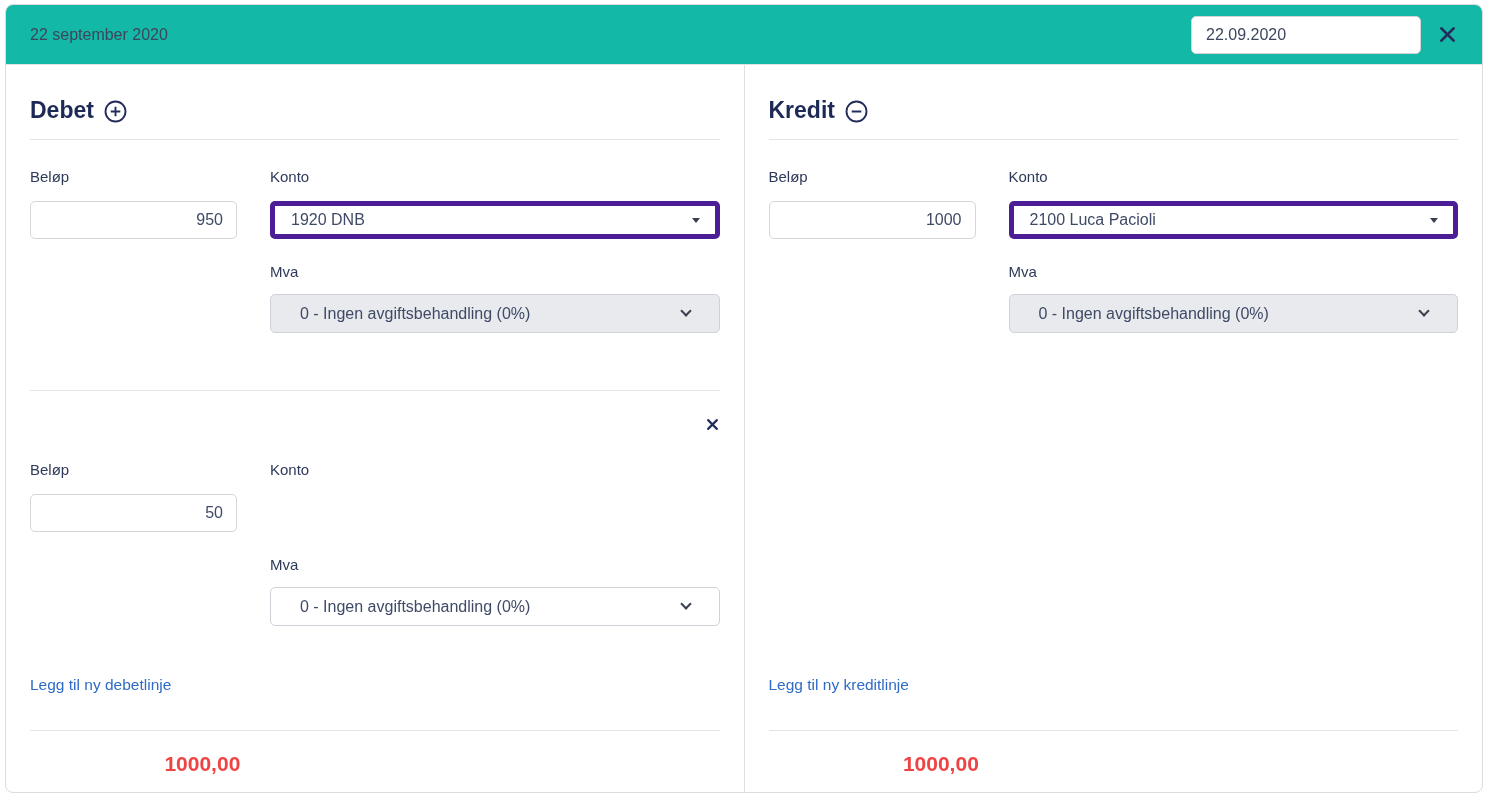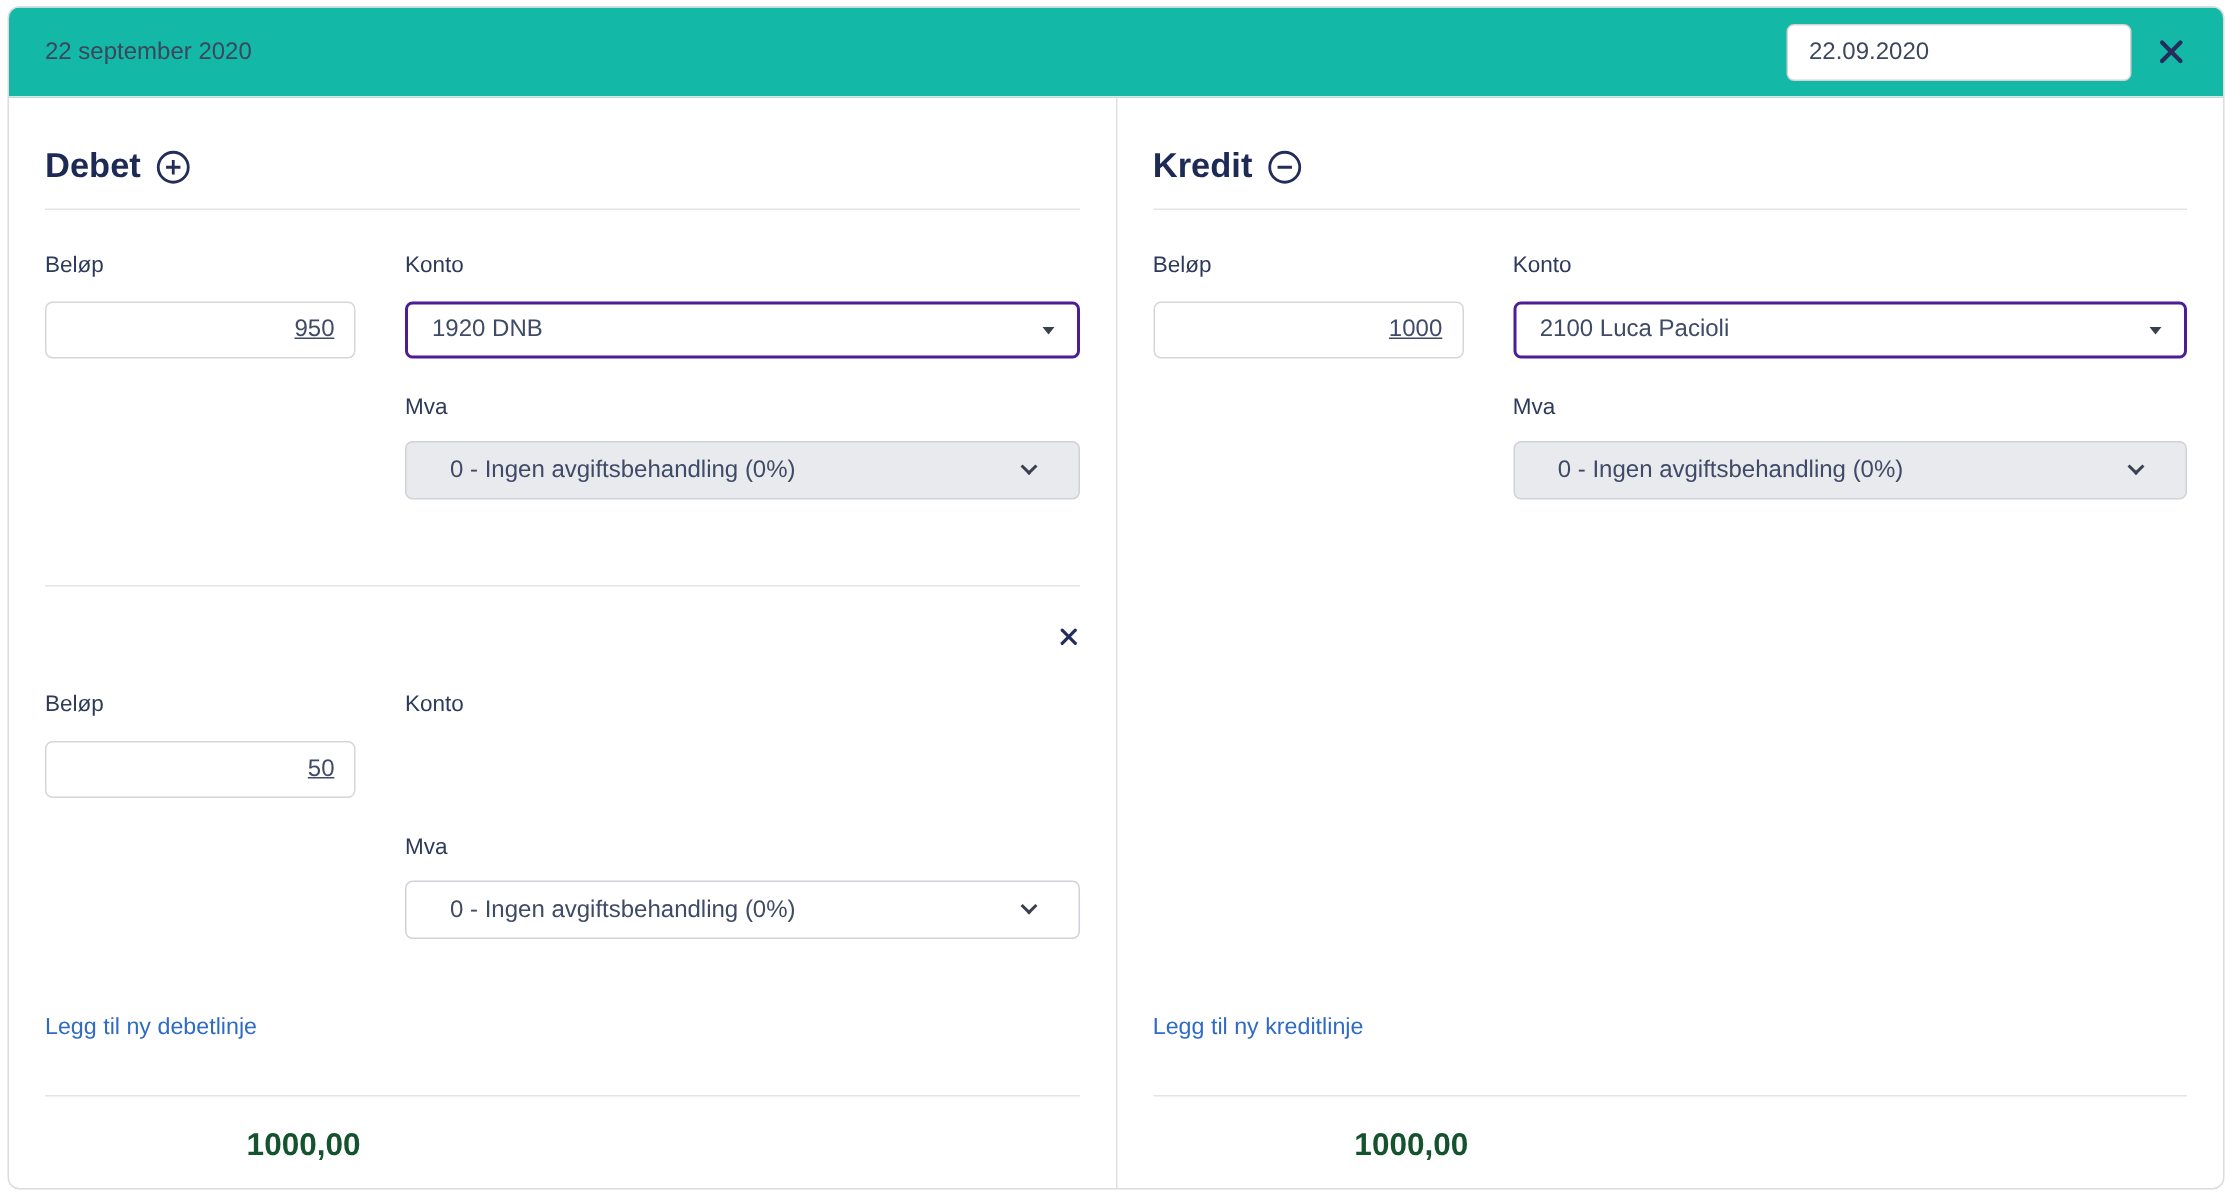--- a/index.html
+++ b/index.html
@@ -41,24 +41,24 @@
   .hsep { height:1px; background:#e4e4e8; flex:none; }
 
   .field-row { display:flex; gap:33px; margin-top:28px; }
   .fg label, .vat-block label { font-size:15px; color:#2e3a59; display:block; }
   .fg.amount { width:207px; flex:none; }
   .fg.account { flex:1; min-width:0; }
   .amount-input {
     margin-top:16px; width:100%; height:38px;
     border:1px solid #d6d6da; border-radius:5px;
     text-align:right; padding:0 13px; font-size:16px; color:#3f4a66; outline:none;
-    font-family:"Liberation Sans", sans-serif; background:#fff;text-decoration:underline;
+    font-family:"Liberation Sans", sans-serif; background:#fff;
   }
   .dropdown {
-    margin-top:16px; height:38px; border:2px solid #4c1d95; border-radius:5px;
+    margin-top:16px; height:38px; border:5px solid #4c1d95; border-radius:5px;
     display:flex; align-items:center; padding:0 15px 0 16px;
     font-size:16px; color:#3f4a66; cursor:pointer; background:#fff;
   }
   .dropdown .dd-value { overflow:hidden; text-overflow:ellipsis; white-space:nowrap; }
   .tri {
     margin-left:auto; flex:none; width:0; height:0;
     border-left:4.5px solid transparent; border-right:4.5px solid transparent;
     border-top:5.5px solid #3a3f4d;
   }
   .vat-block { margin-left:240px; margin-top:24px; }
@@ -72,21 +72,21 @@
     margin-left:auto; flex:none; width:8px; height:8px; margin-top:-5px;
     border-right:2px solid #394050; border-bottom:2px solid #394050;
     transform:rotate(45deg);
   }
   .line-sep { margin-top:57px; }
   .remove-row { display:flex; justify-content:flex-end; margin-top:24px; height:18px; }
   .remove-btn { background:none; border:none; padding:0; cursor:pointer; display:flex; align-items:center; }
 
   .add-link { margin-top:auto; align-self:flex-start; color:#2f6bc6; font-size:15.5px; text-decoration:none; cursor:pointer; }
   .total-sep { margin-top:36px; }
-  .total { margin-top:21px; width:50%; text-align:center; font-size:21px; font-weight:700; color:#14532d; }
+  .total { margin-top:21px; width:50%; text-align:center; font-size:21px; font-weight:700; color:#ef4444; }
 </style>
 </head>
 <body>
 
 <div class="card">
   <header class="card-header">
     <span class="date-label">22 september 2020</span>
     <div class="header-right">
       <input class="date-input" type="text" value="22.09.2020" style="">
       <button class="close-btn" aria-label="Lukk">

